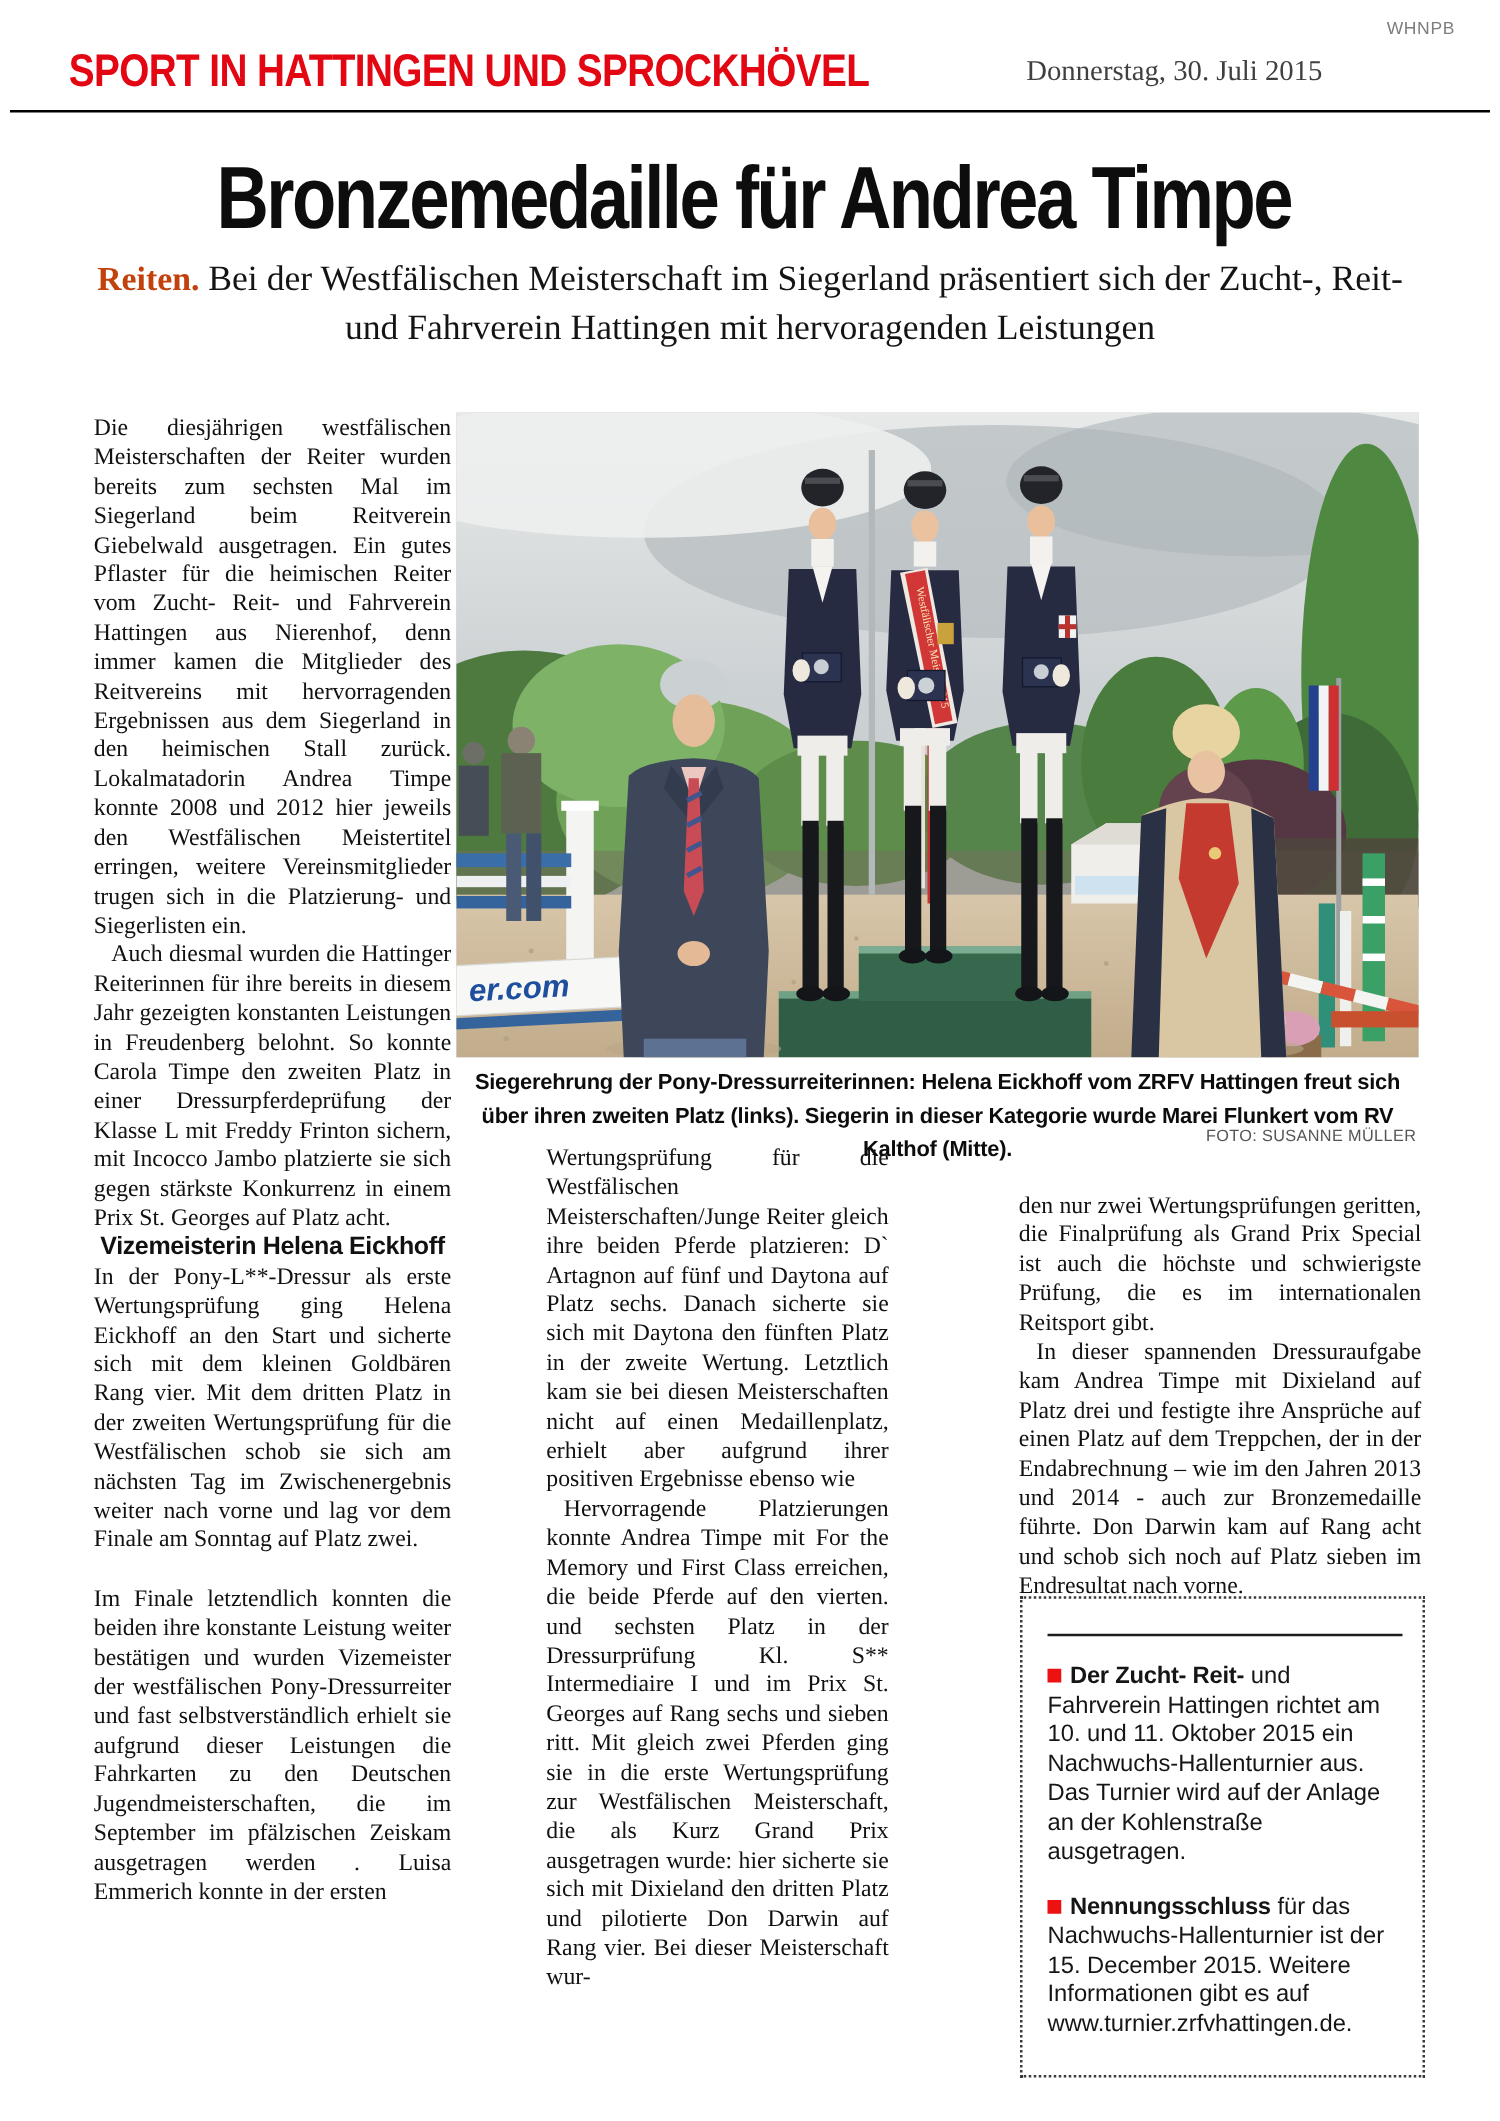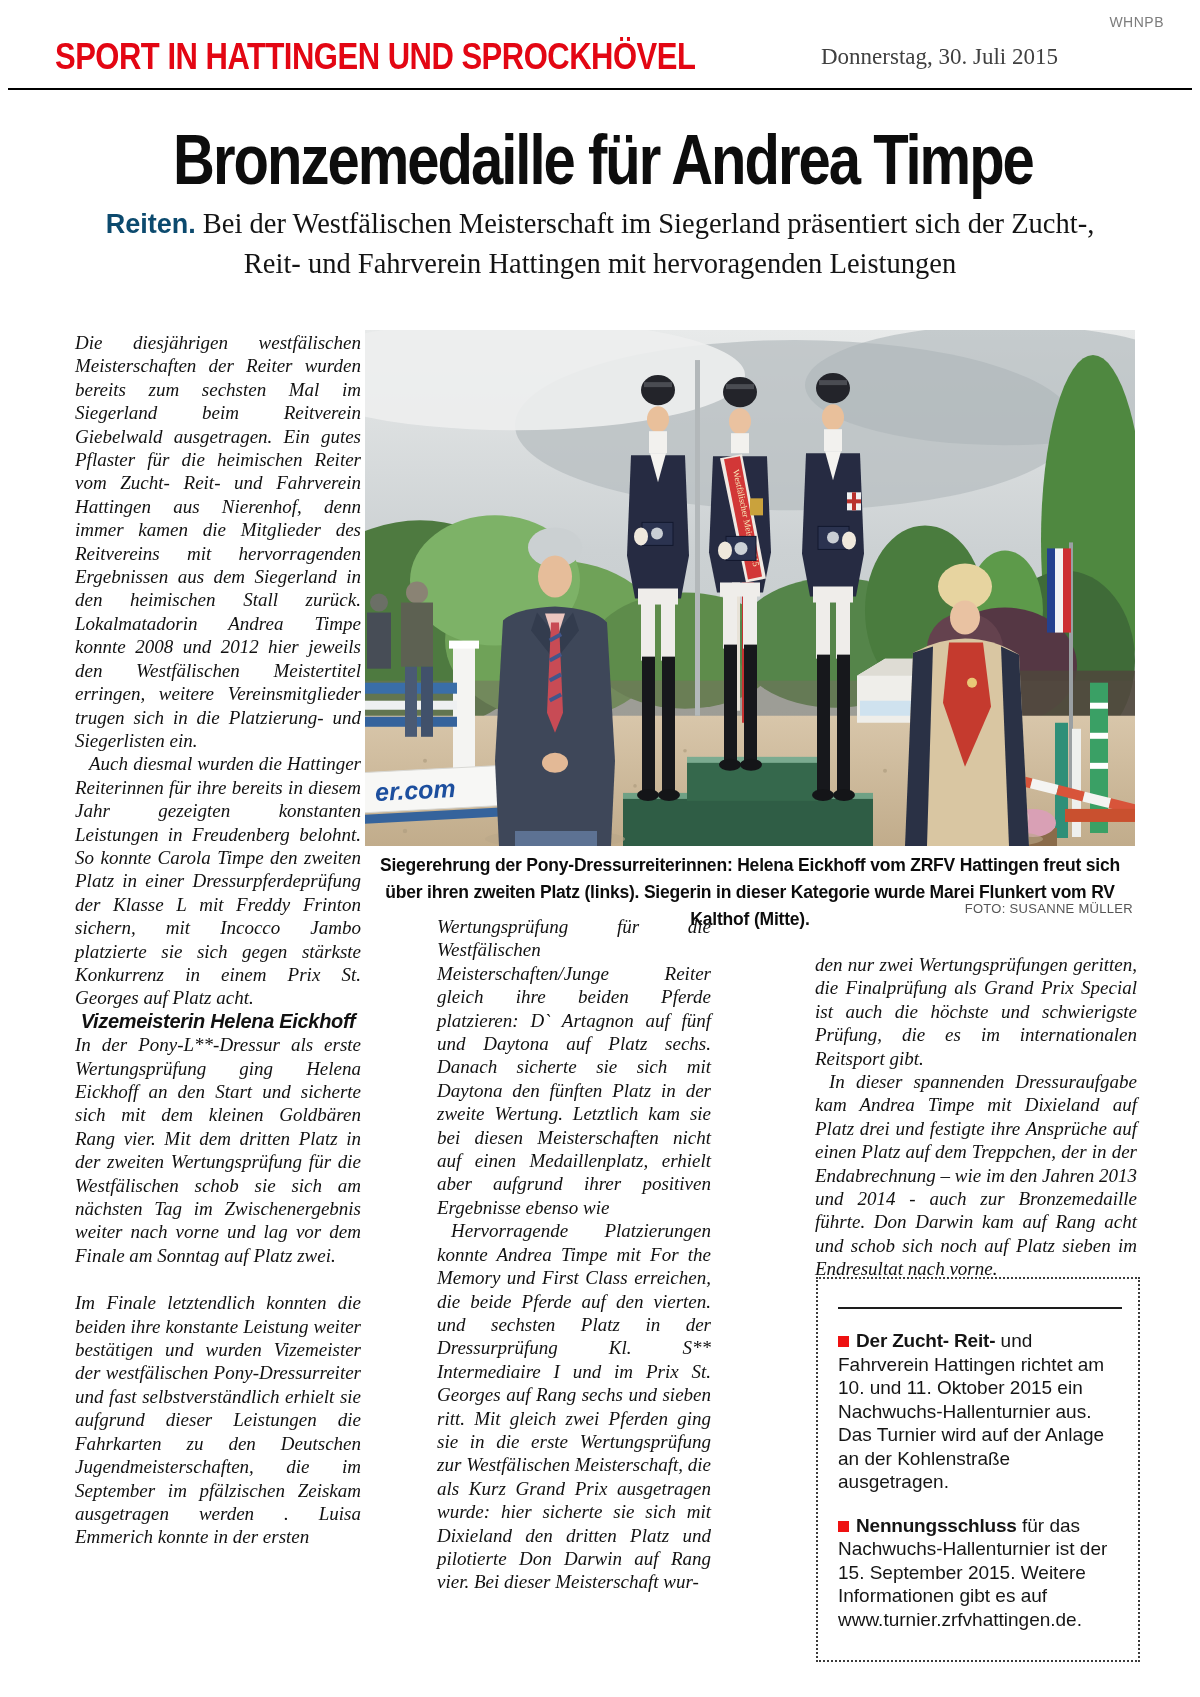--- a/index.html
+++ b/index.html
@@ -15,26 +15,26 @@
           transform:scaleY(1.18);transform-origin:left top;white-space:nowrap;}
   .dateline{right:142px;top:44px;font-size:23px;color:#404040;text-align:right;}
   .header-rule{left:8px;right:8px;top:88px;border-top:2px solid #000;height:0;}
 
   
   .headline{left:72px;top:118px;width:1062px;font-family:"Liberation Sans","DejaVu Sans",sans-serif;
             font-weight:700;font-size:58px;letter-spacing:-2px;color:#0d0d0d;
             transform:scaleY(1.22);transform-origin:left top;white-space:nowrap;text-align:center;}
   .subhead{left:75px;top:204px;width:1050px;text-align:center;font-size:28.5px;
            line-height:39px;color:#141414;}
-  .subhead .lead{font-family:Liberation Sans, sans-serif;font-weight:700;
-                 color:#0c4a6e;font-size:27px;}
+  .subhead .lead{font-family:Liberation Serif, serif;font-weight:700;
+                 color:#c2410c;font-size:27px;}
 
   
   .col{font-size:19px;line-height:23.4px;text-align:justify;hyphens:auto;-webkit-hyphens:auto;}
-  .col p{margin:0;font-style:italic;}
+  .col p{margin:0;}
   .col p.indent{text-indent:14px;}
   .col p.gap{margin-top:24px;}
   .col p.smallgap{margin-top:8px;}
   .col-left{left:75px;top:331px;width:286px;}
   .col-mid{left:437px;top:915px;width:274px;}
   .col-right{left:815px;top:953px;width:322px;}
   .col-subhead{font-family:"Liberation Sans","DejaVu Sans",sans-serif;font-weight:700;
                font-size:20px;margin:40px 0 10px 0;text-align:center;letter-spacing:-.3px;}
 
   
@@ -309,15 +309,15 @@
 </div>
 
 <div class="abs infobox">
   <div class="title-rule"></div>
   <div class="item">
     <span class="sq"></span><b>Der Zucht- Reit-</b>
     <span>und Fahrverein Hattingen richtet am 10. und 11. Oktober 2015 ein Nachwuchs-Hallenturnier aus. Das Turnier wird auf der Anlage an der Kohlenstraße ausgetragen.</span>
   </div>
   <div class="item">
     <span class="sq"></span><b>Nennungsschluss</b>
-    <span>für das Nachwuchs-Hallenturnier ist der 15. September 2015. Weitere Informationen gibt es auf www.turnier.zrfvhattingen.de.</span>
+    <span>für das Nachwuchs-Hallenturnier ist der 15. December 2015. Weitere Informationen gibt es auf www.turnier.zrfvhattingen.de.</span>
   </div>
 </div>
 
 </body></html>

